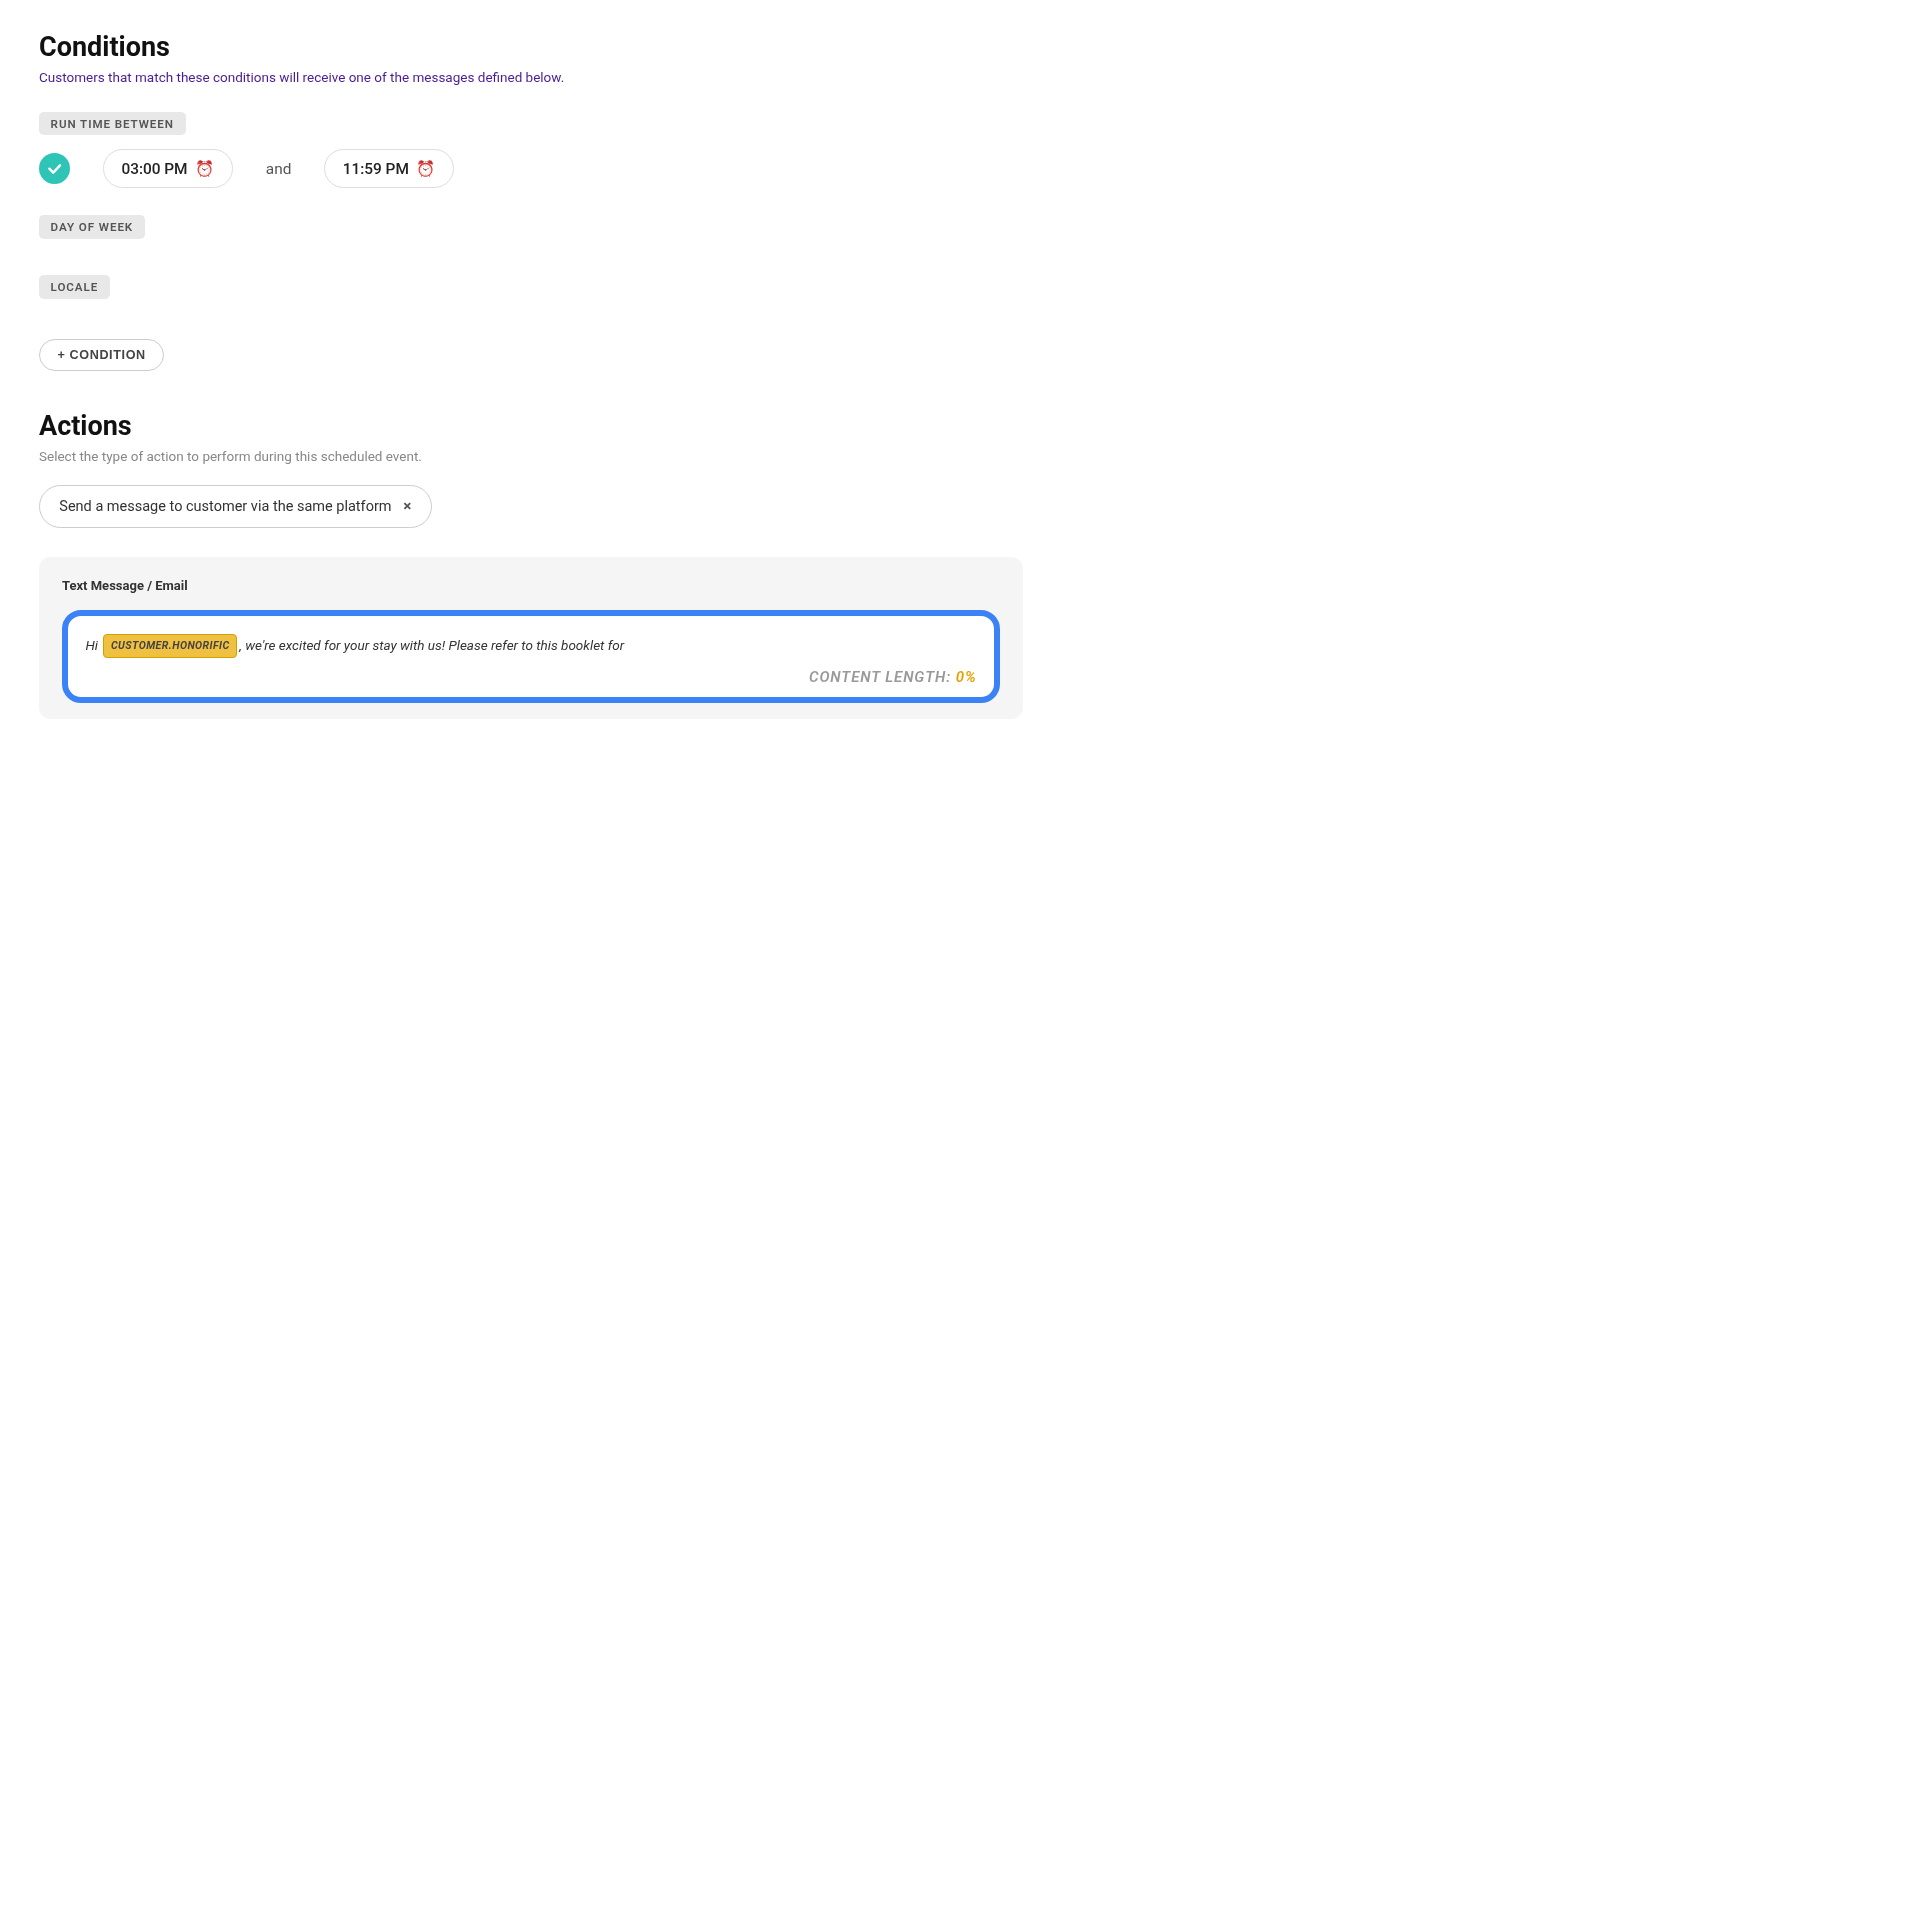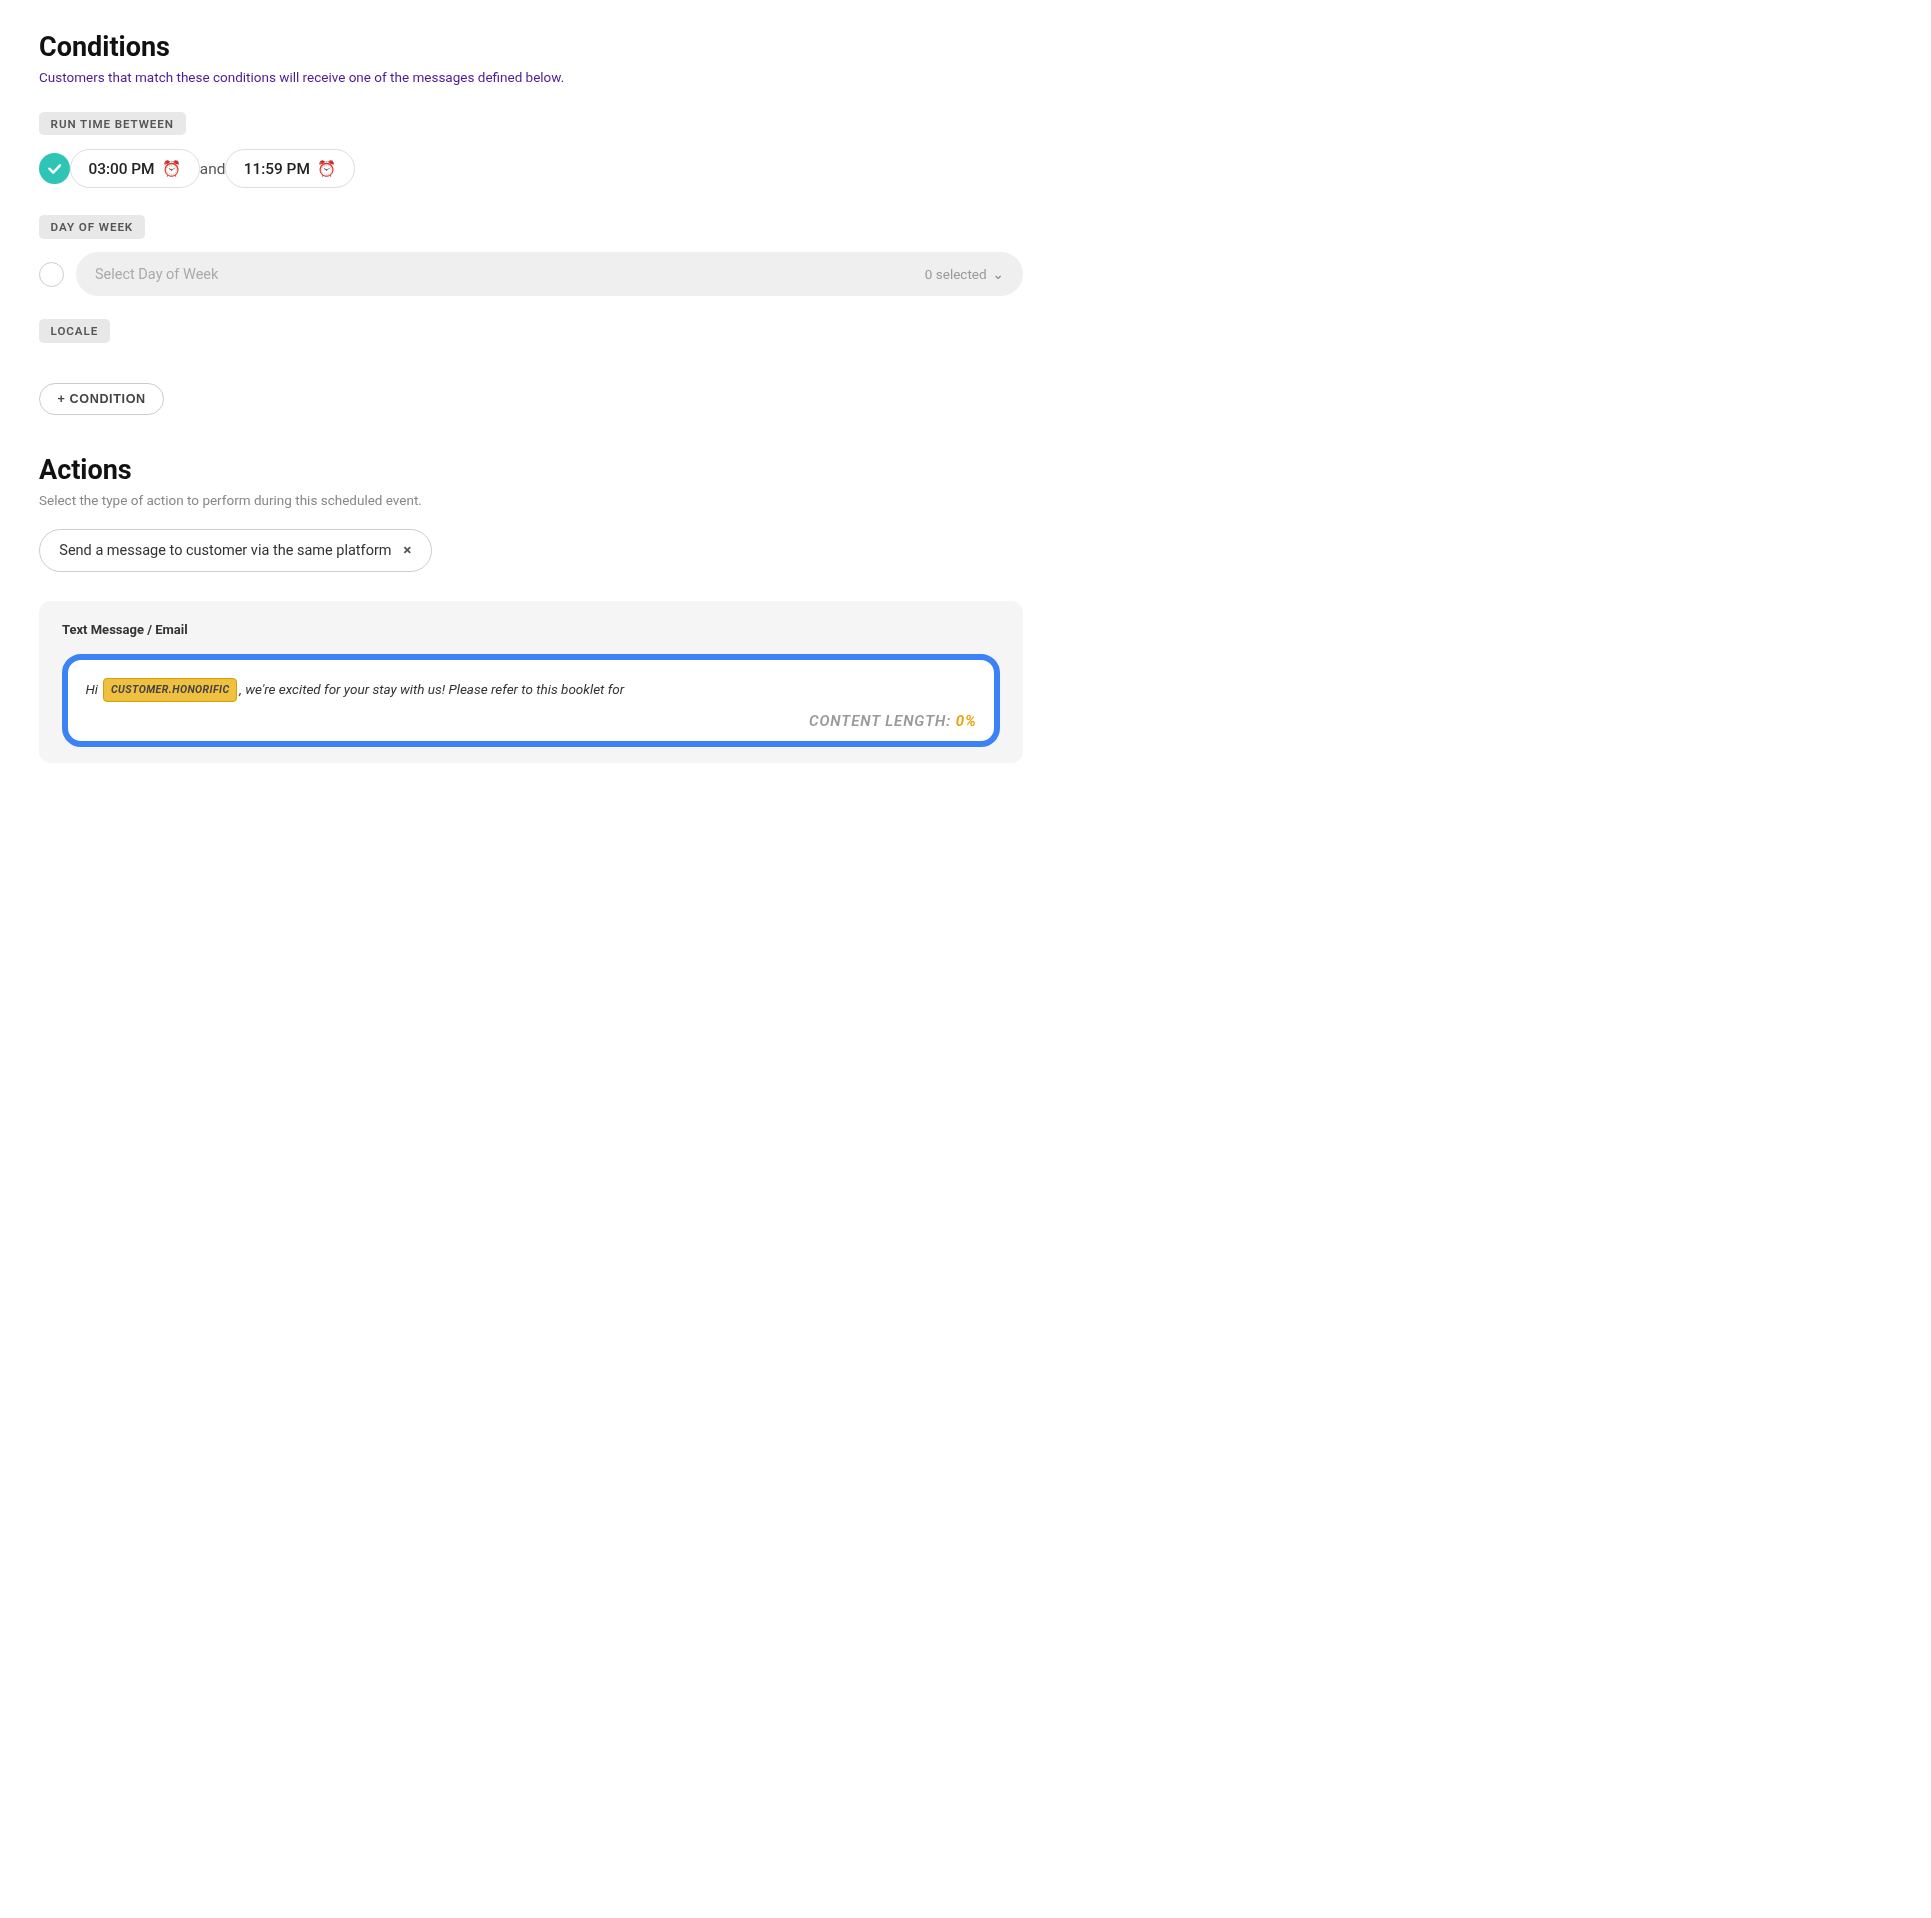--- a/index.html
+++ b/index.html
@@ -37,21 +37,21 @@
       font-weight: 600;
       letter-spacing: 0.08em;
       padding: 4.8px 11.6px;
       border-radius: 4.8px;
       margin-bottom: 13.5px;
     }
 
     .run-time-row {
       display: flex;
       align-items: center;
-      gap: 0;
+      gap: 33px;
       margin-bottom: 27px;
     }
 
     .check-circle {
       width: 31px;
       height: 31px;
       border-radius: 50%;
       background: #2ec4b6;
       display: flex;
       align-items: center;
@@ -285,30 +285,20 @@
   </div>
   <span class="and-text">and</span>
   <div class="time-input-box">
     <span>11:59 PM</span>
     <span class="clock-icon">⏰</span>
   </div>
 </div>
 
 <div class="dow-section">
   <div class="label-badge">DAY OF WEEK</div>
-  <div class="select-row">
-    <div class="radio-circle"></div>
-    <div class="select-dropdown">
-      <span>Select Day of Week</span>
-      <span class="selected-count">
-        <span>0 selected</span>
-        <span class="chevron-down">⌄</span>
-      </span>
-    </div>
-  </div>
 </div>
 
 <div class="locale-section">
   <div class="label-badge">LOCALE</div>
 </div>
 
 <button class="add-condition-btn">+ CONDITION</button>
 
 
 <h2 class="actions-section-title">Actions</h2>

